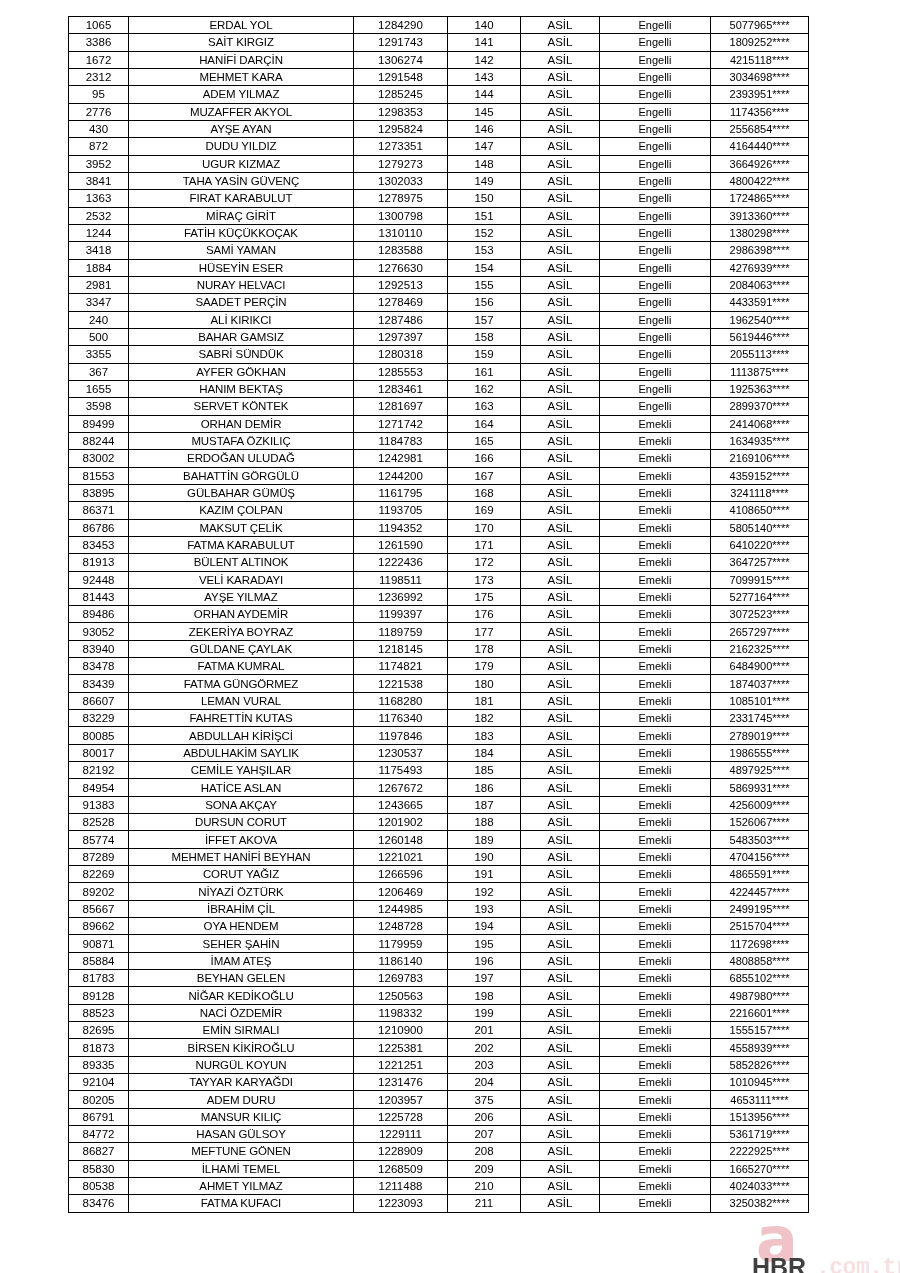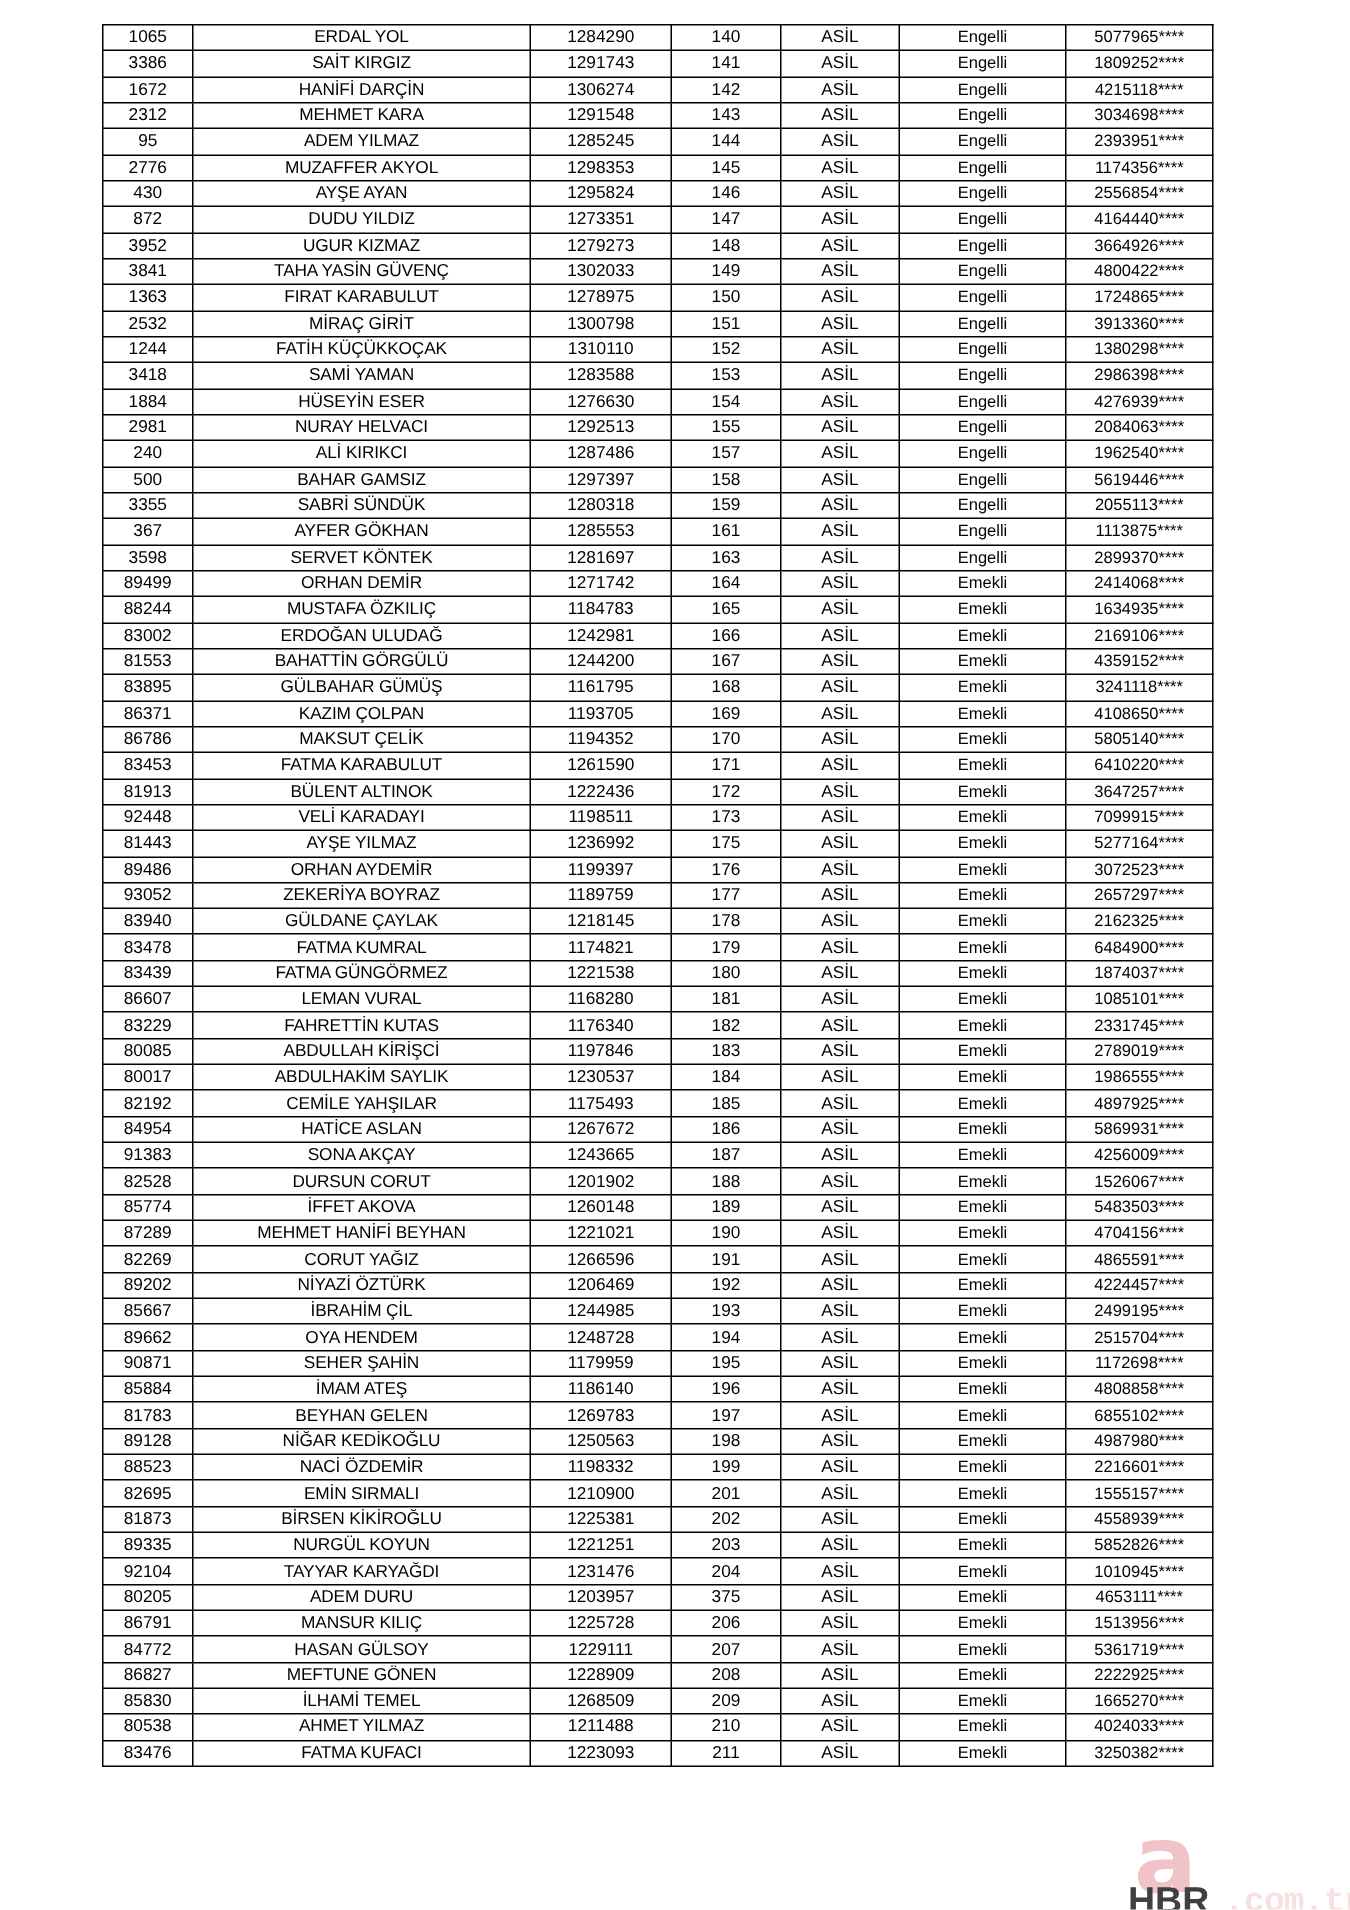--- a/index.html
+++ b/index.html
@@ -265,20 +265,29 @@
         <tr>
           <td class="cell-sira">2981</td>
           <td class="cell-ad">NURAY HELVACI</td>
           <td class="cell-basvuru">1292513</td>
           <td class="cell-no">155</td>
           <td class="cell-durum">ASİL</td>
           <td class="cell-kontenjan">Engelli</td>
           <td class="cell-tc">2084063****</td>
         </tr>
         <tr>
+          <td class="cell-sira">3347</td>
+          <td class="cell-ad">SAADET PERÇİN</td>
+          <td class="cell-basvuru">1278469</td>
+          <td class="cell-no">156</td>
+          <td class="cell-durum">ASİL</td>
+          <td class="cell-kontenjan">Engelli</td>
+          <td class="cell-tc">4433591****</td>
+        </tr>
+        <tr>
           <td class="cell-sira">240</td>
           <td class="cell-ad">ALİ KIRIKCI</td>
           <td class="cell-basvuru">1287486</td>
           <td class="cell-no">157</td>
           <td class="cell-durum">ASİL</td>
           <td class="cell-kontenjan">Engelli</td>
           <td class="cell-tc">1962540****</td>
         </tr>
         <tr>
           <td class="cell-sira">500</td>
@@ -299,20 +308,29 @@
           <td class="cell-tc">2055113****</td>
         </tr>
         <tr>
           <td class="cell-sira">367</td>
           <td class="cell-ad">AYFER GÖKHAN</td>
           <td class="cell-basvuru">1285553</td>
           <td class="cell-no">161</td>
           <td class="cell-durum">ASİL</td>
           <td class="cell-kontenjan">Engelli</td>
           <td class="cell-tc">1113875****</td>
+        </tr>
+        <tr>
+          <td class="cell-sira">1655</td>
+          <td class="cell-ad">HANIM BEKTAŞ</td>
+          <td class="cell-basvuru">1283461</td>
+          <td class="cell-no">162</td>
+          <td class="cell-durum">ASİL</td>
+          <td class="cell-kontenjan">Engelli</td>
+          <td class="cell-tc">1925363****</td>
         </tr>
         <tr>
           <td class="cell-sira">3598</td>
           <td class="cell-ad">SERVET KÖNTEK</td>
           <td class="cell-basvuru">1281697</td>
           <td class="cell-no">163</td>
           <td class="cell-durum">ASİL</td>
           <td class="cell-kontenjan">Engelli</td>
           <td class="cell-tc">2899370****</td>
         </tr>

